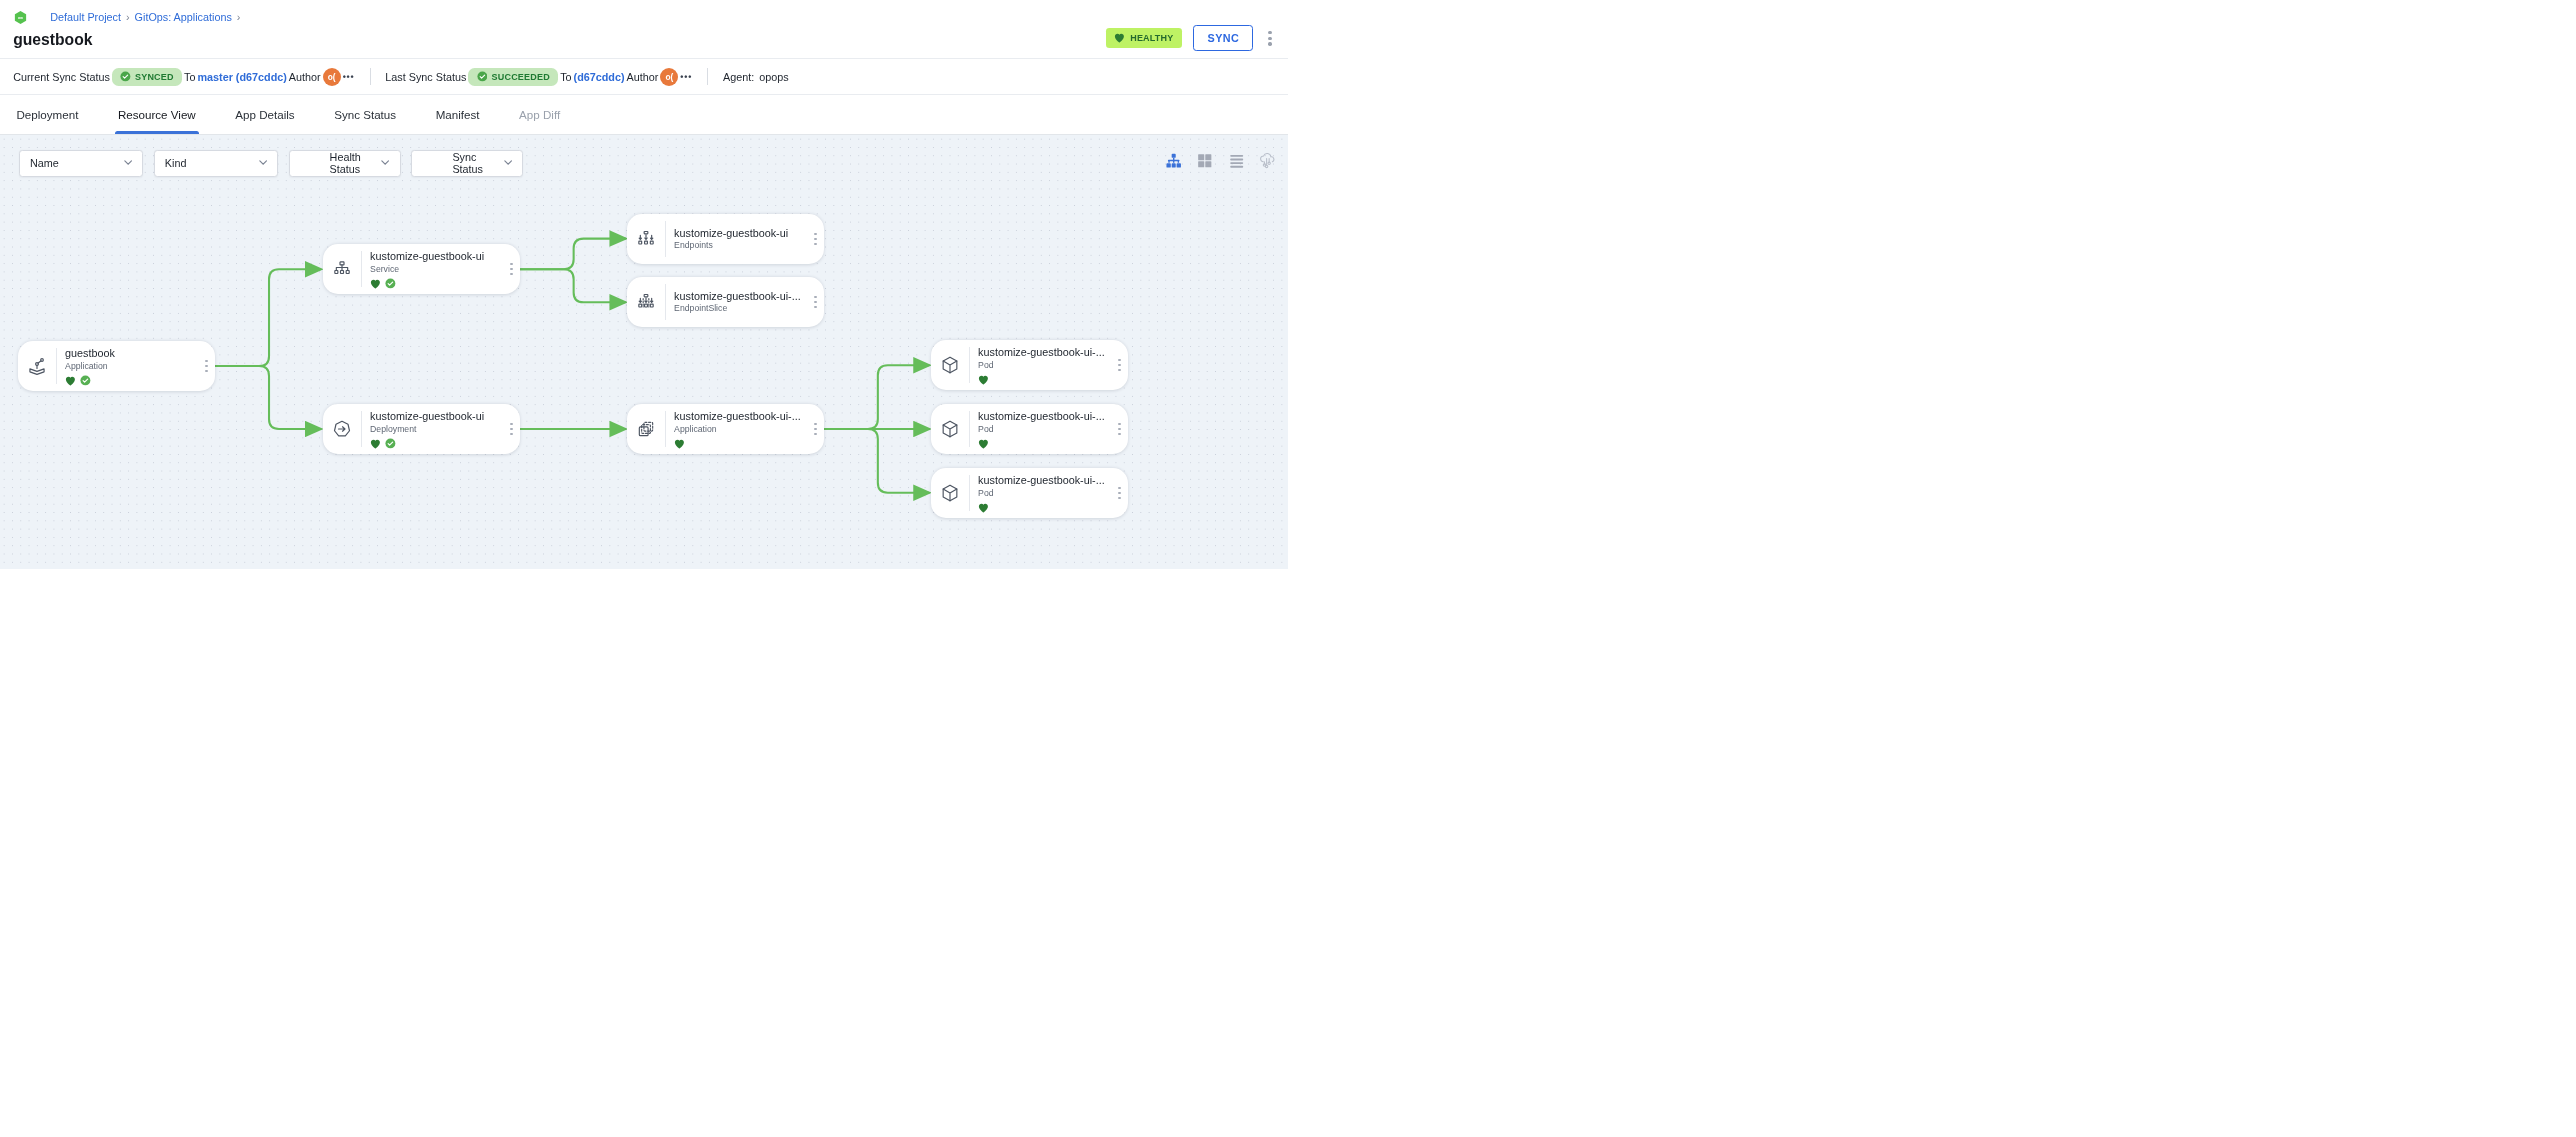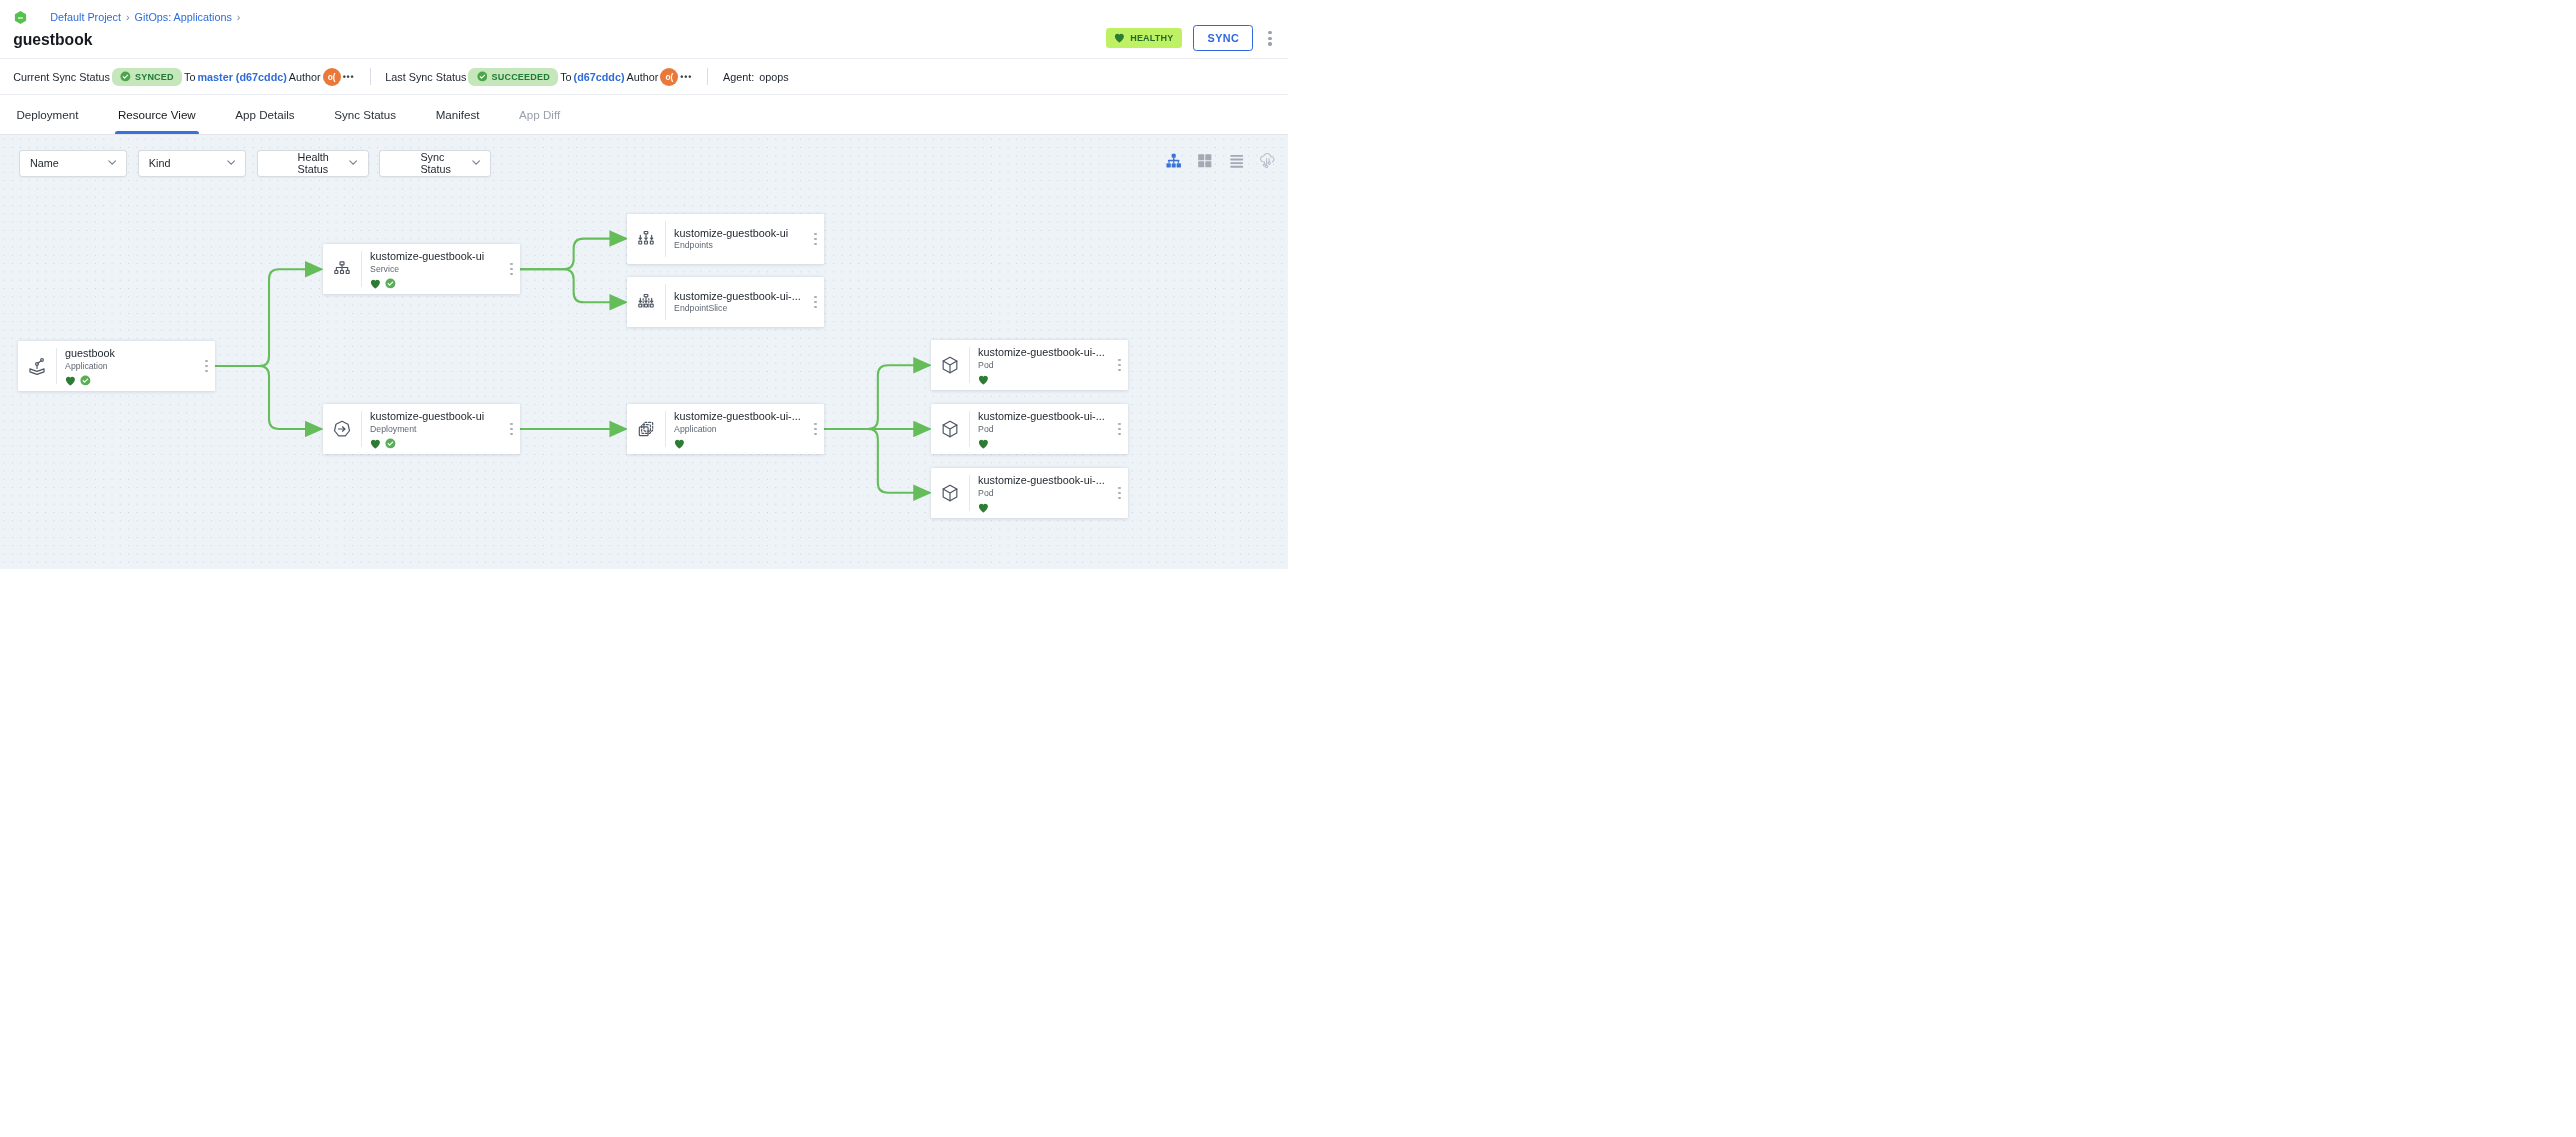--- a/index.html
+++ b/index.html
@@ -40,30 +40,30 @@
   .tab-bar { height:40px; display:flex; align-items:stretch; padding:0 13.2px; border-bottom:0.8px solid #e2e6ea; }
   .tab { position:relative; display:flex; align-items:center; padding:0 3.3px; margin-right:33px;
     font-size:11.6px; color:#2b3139; cursor:pointer; }
   .tab.active { font-weight:400; color:#16191f; }
   .tab.disabled { color:#9aa1ac; cursor:default; }
   .tab .underline { position:absolute; left:0; right:0; bottom:0; height:3.3px; background:#3b72d8; border-radius:2.5px 2.5px 0 0; }
   
   .canvas { position:absolute; top:135px; left:0; right:0; bottom:0; background:#eef3f8;
     background-image:radial-gradient(#c7cdd8 0.8px, rgba(0,0,0,0) 0.9px); background-size:8.3px 8.3px; }
   .filter-row { position:absolute; top:15px; left:19px; display:flex; gap:10.8px; }
-  .filter-pill { width:108px; height:26.5px; background:#fff; border:0.8px solid #d6dae1; border-radius:3.3px;
+  .filter-pill { width:124px; height:26.5px; background:#fff; border:0.8px solid #d6dae1; border-radius:3.3px;
     display:flex; align-items:center; justify-content:space-between; padding:0 10px; font-size:10.8px;
     color:#1d232c; font-weight:500; cursor:pointer; box-shadow:0 0.8px 1.7px rgba(30,40,60,.05); }
   .filter-pill.wide { width:112px;padding-left:40px; }
   .chev { display:inline-flex; }
   .view-modes { position:absolute; top:16.6px; right:11.6px; display:flex; gap:14px; align-items:center; }
   .view-icon { width:17.4px; height:17.4px; display:inline-flex; cursor:pointer; }
   
   .edges-svg { position:absolute; left:0; top:0; width:100%; height:100%; }
-  .node { position:absolute; width:197px; height:50px; background:#fff; border-radius:1px;
+  .node { position:absolute; width:197px; height:50px; background:#fff; border-radius:15px;
     box-shadow:0 0.8px 3.3px rgba(25,35,55,.14); display:flex; align-items:stretch; cursor:pointer; }
   .node-icon-cell { width:38px; display:flex; align-items:center; justify-content:center; flex:none; }
   .node-divider { width:0.8px; background:#e5e8ed; margin:7.4px 0; flex:none; }
   .node-body { flex:1; min-width:0; padding:0 1.7px 0 8.3px; display:flex; flex-direction:column; justify-content:center; }
   .node-name { font-size:10.8px; font-weight:500; color:#1d232c; white-space:nowrap; overflow:hidden; line-height:13.2px; }
   .node-kind { font-size:8.7px; color:#5f6774; line-height:10.8px; }
   .node-status { display:flex; gap:4.1px; margin-top:2.5px; height:10.8px; }
   .node-kebab { width:16.6px; display:flex; flex-direction:column; gap:2.1px; align-items:center; justify-content:center; flex:none; cursor:pointer; }
   .node-kebab i { width:2.9px; height:2.9px; border-radius:50%; background:#a8aeb9; }
 </style>

